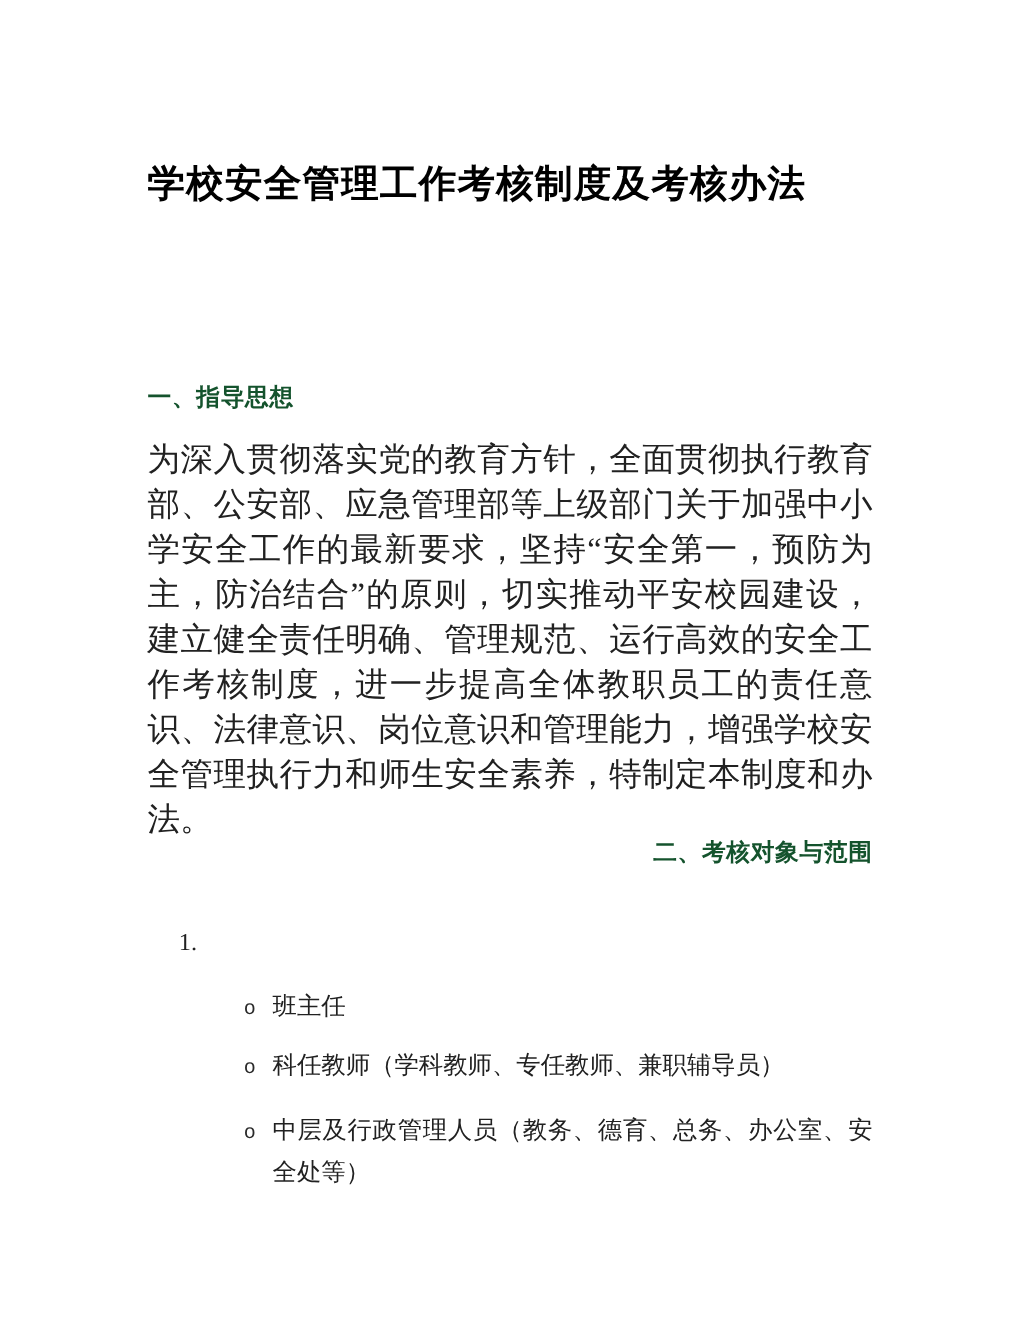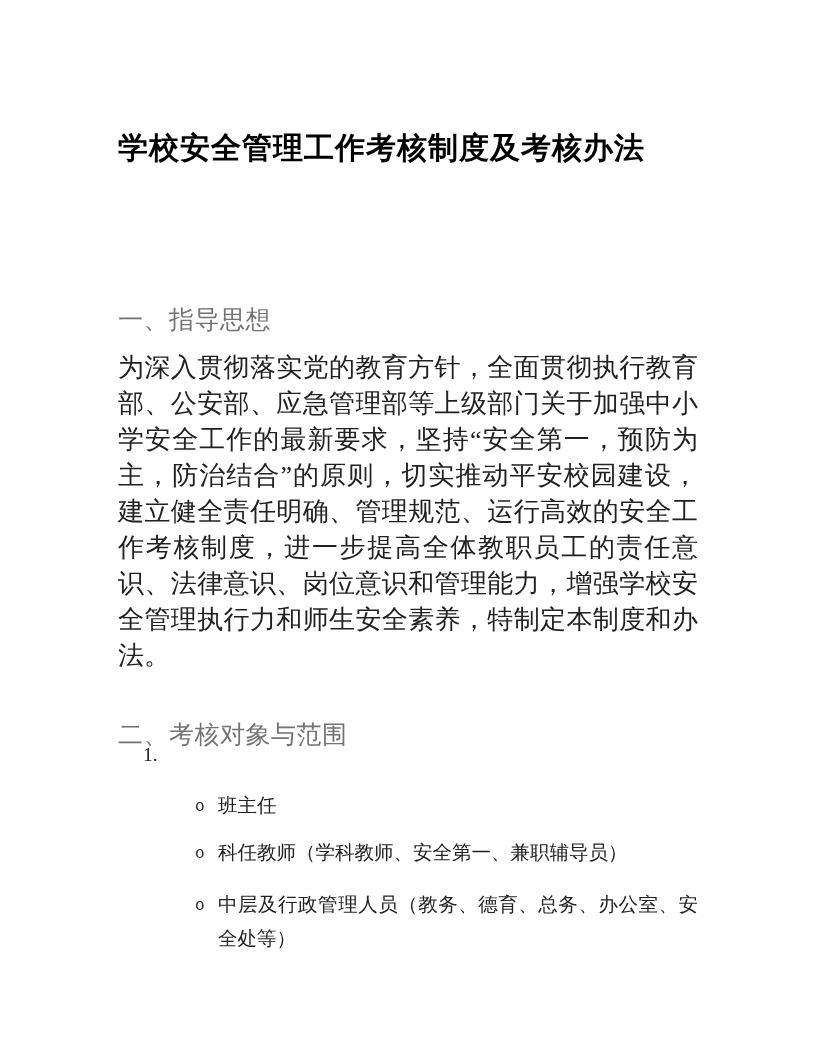--- a/index.html
+++ b/index.html
@@ -26,29 +26,29 @@
     font-weight: bold;
     color: #000000;
     letter-spacing: 1px;
     font-family: "Liberation Serif", "DejaVu Serif", serif;
   }
   .title-line1 { top: 128px; }
   .title-line2 { top: 185px; }
   .section-heading {
     left: 118px;
     width: 580px;
-    font-size: 25px;
+    font-size: 19px;
     line-height: 26px;
-    font-weight: normal;
-    color: #737373;
+    font-weight: bold;
+    color: #14532d;
     font-family: "Liberation Sans", "DejaVu Sans", sans-serif;
     letter-spacing: 0.5px;
   }
   .heading-1 { top: 306px; }
-  .heading-2 { top: 721px; }
+  .heading-2 { top: 670px; text-align: right; }
   .body-para {
     left: 118px;
     width: 580px;
     font-size: 26px;
     line-height: 36px;
     text-align: justify;
     text-justify: inter-character;
     color: #212121;
   }
   .para-1 { top: 350px; }
@@ -112,21 +112,21 @@
     <span class="number-marker">1.</span>
   </div>
 
   <div class="abs bullet-item bullet-1">
     <span class="bullet-marker">o</span>
     <span>班主任</span>
   </div>
 
   <div class="abs bullet-item bullet-2">
     <span class="bullet-marker">o</span>
-    <span>科任教师（学科教师、安全第一、兼职辅导员）</span>
+    <span>科任教师（学科教师、专任教师、兼职辅导员）</span>
   </div>
 
   <div class="abs bullet-item bullet-3">
     <span class="bullet-marker">o</span>
     <span>中层及行政管理人员（教务、德育、总务、办公室、安全处等）</span>
   </div>
 
 </div>
 
 </body></html>

